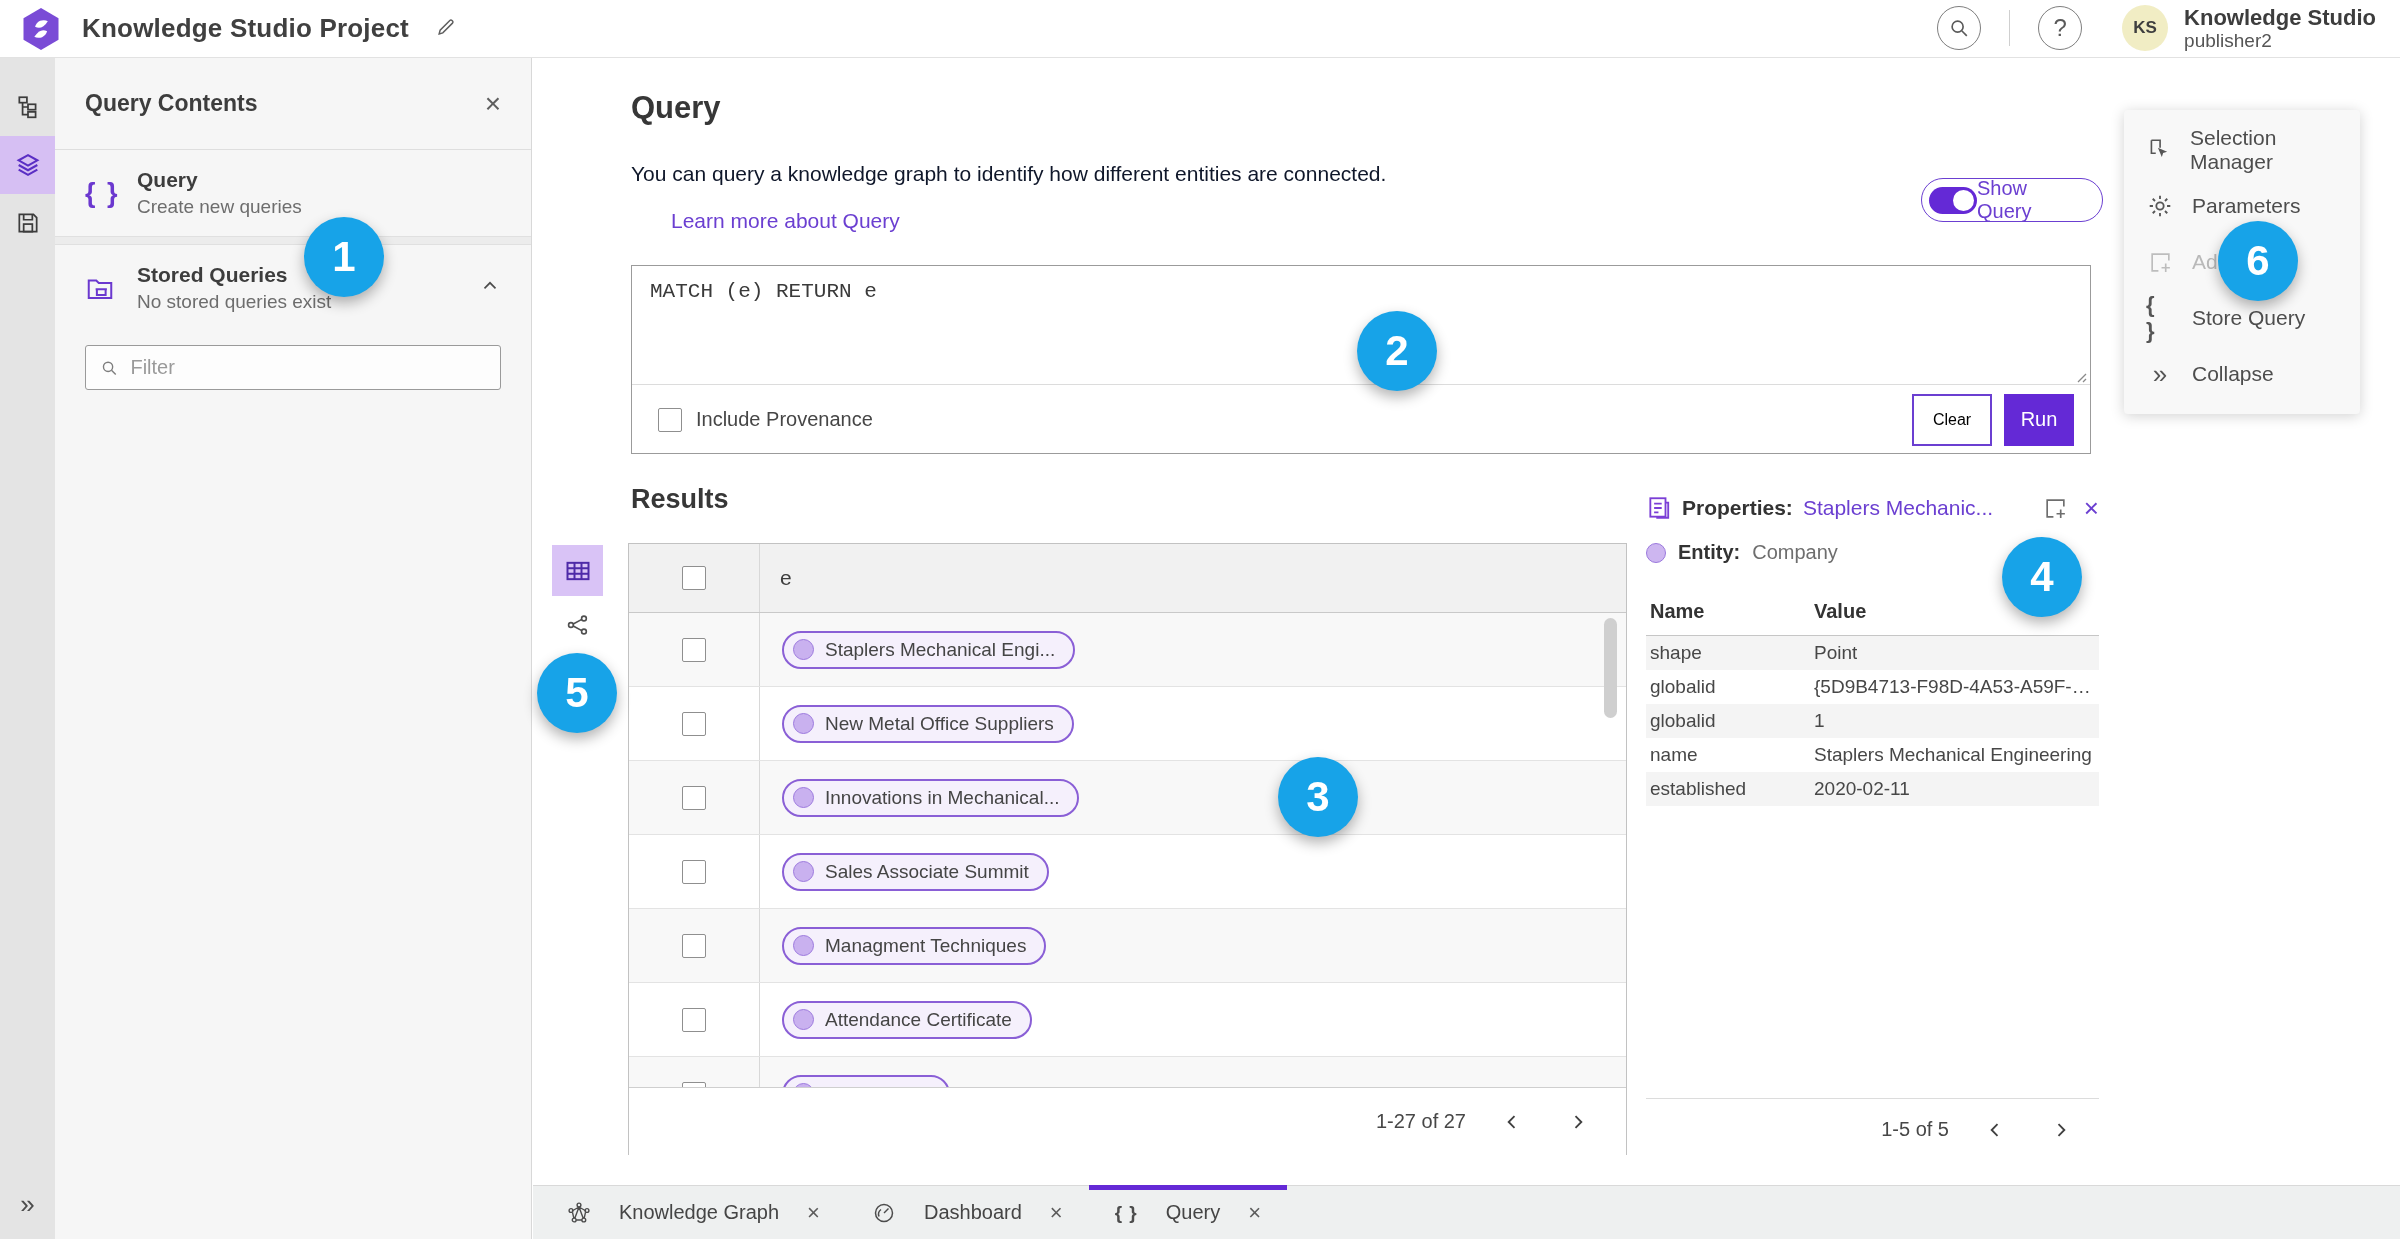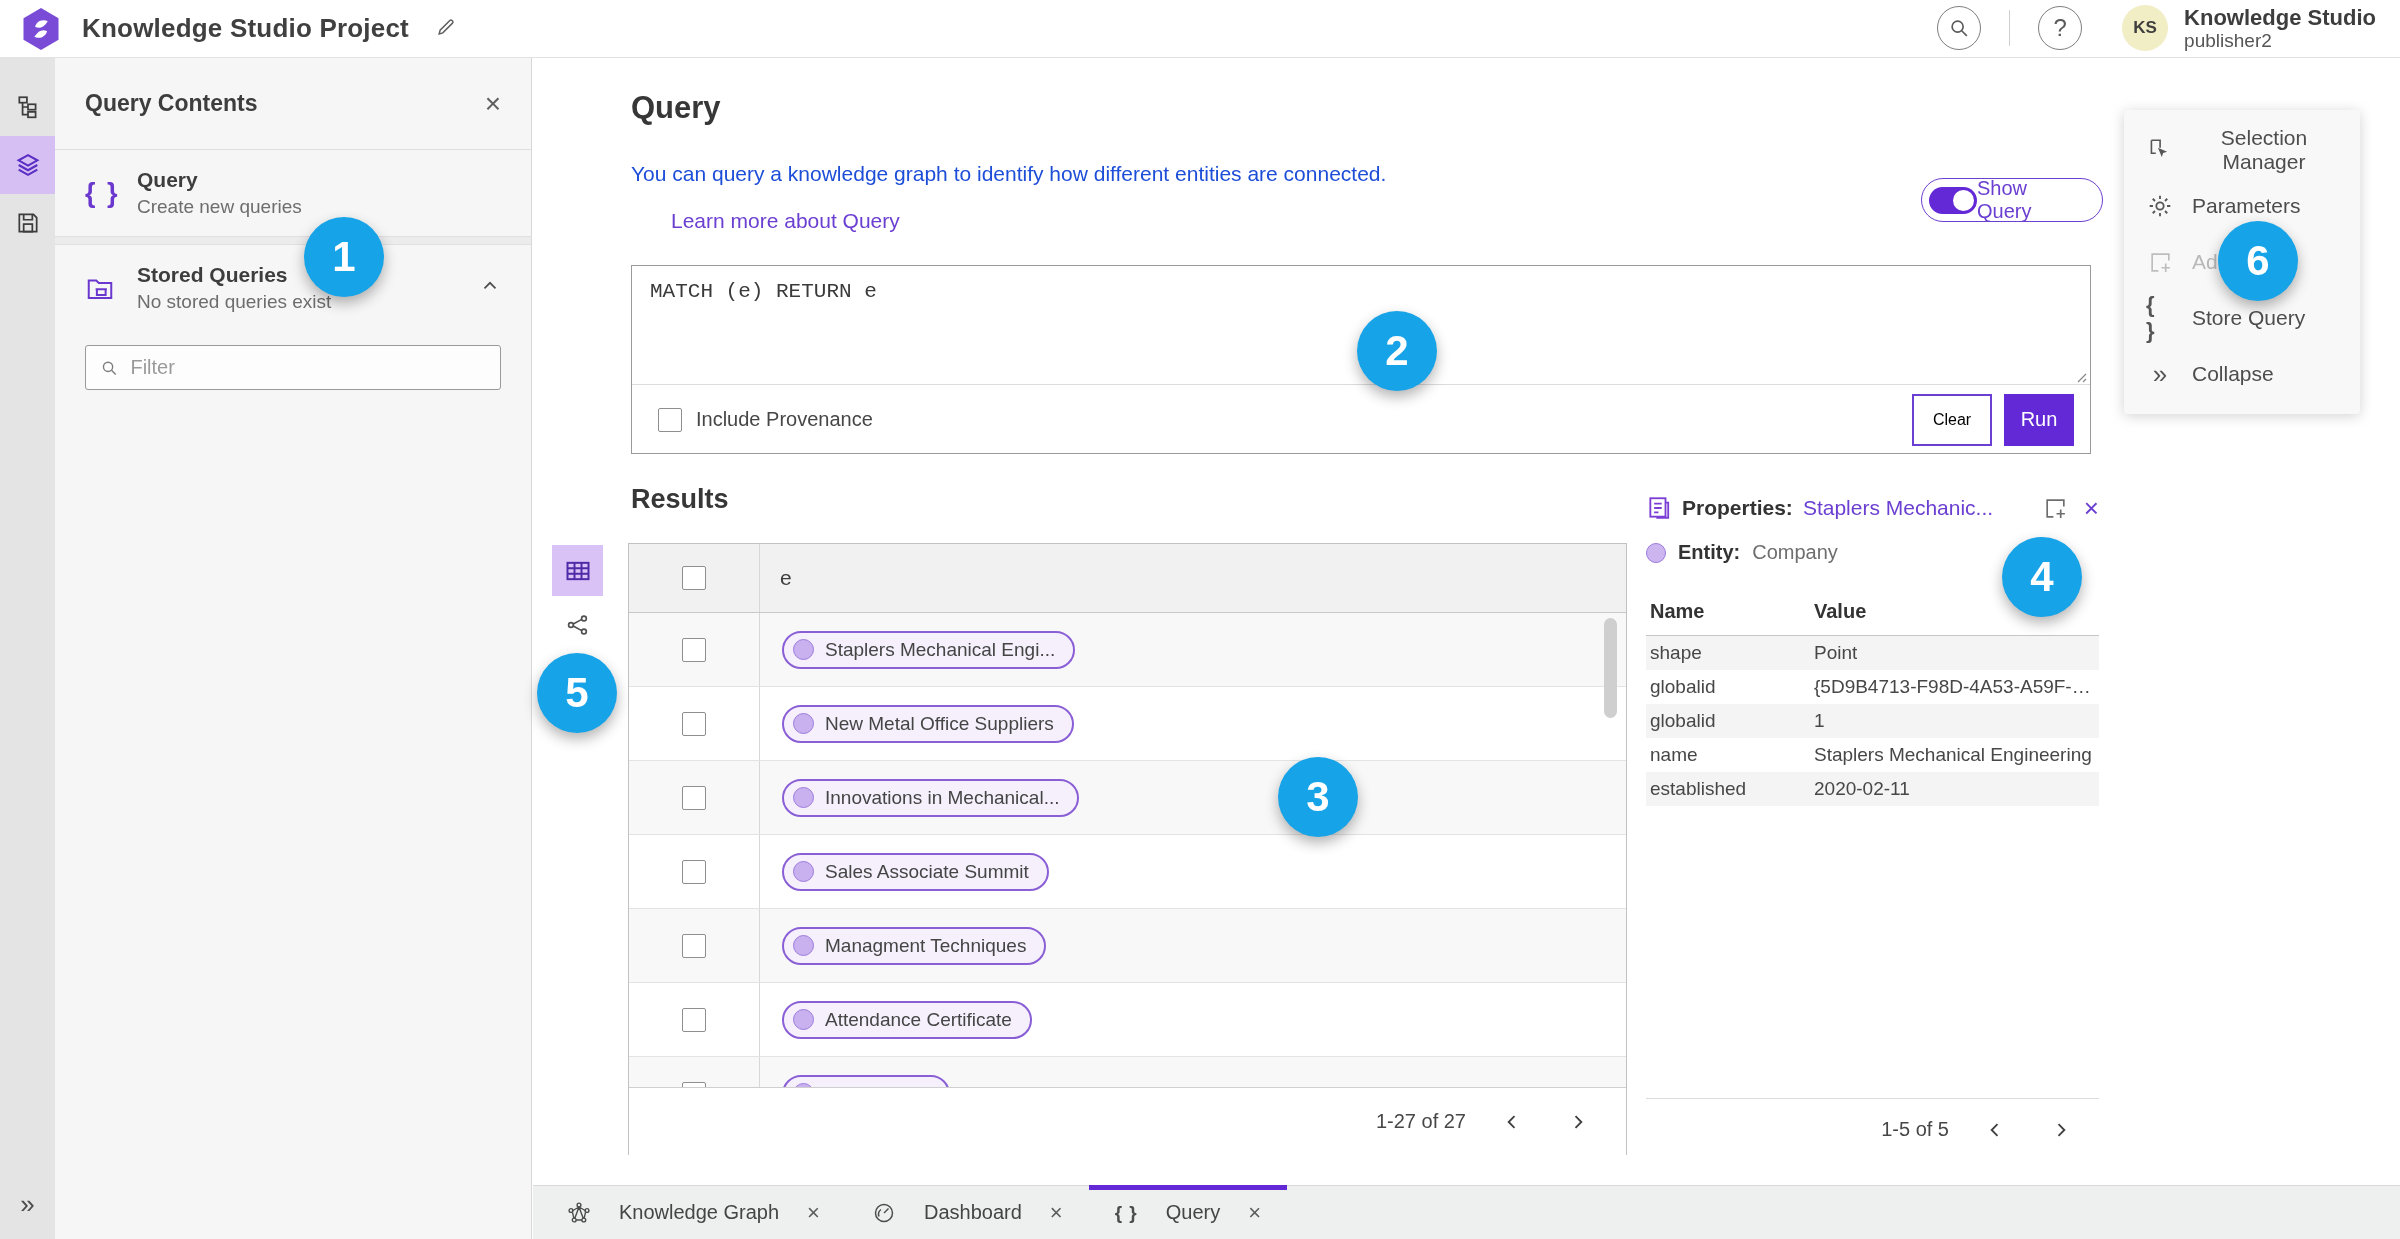--- a/index.html
+++ b/index.html
@@ -50,21 +50,21 @@
   .qc-filter-wrap { margin:14px 30px 0 30px; }
   .qc-filter { width:100%; height:45px; border:1px solid #9a9a9a; border-radius:3px; background:#fdfdfd;
                display:flex; align-items:center; padding:0 14px; color:#6f6f6f; }
   .qc-filter input { border:0; outline:0; background:transparent; font-size:20px; margin-left:12px; width:100%;
                      font-family:"Liberation Sans",sans-serif; color:#444; }
   .qc-filter input::placeholder { color:#9a9a9a; }
 
   
   .main { position:absolute; top:58px; left:533px; right:0; bottom:54px; background:#fff; overflow:hidden; z-index:1; }
   .q-title { position:absolute; left:98px; top:32px; font-size:31px; font-weight:700; color:#373737; }
-  .q-desc { position:absolute; left:98px; top:104px; font-size:21px; color:#1d4ed8; }
+  .q-desc { position:absolute; left:98px; top:104px; font-size:21px; color:#0f172a; }
   .q-link { position:absolute; left:98px; top:151px; font-size:21px; color:#6b3fd1; cursor:pointer;margin-left:40px; }
 
   .show-query-pill { position:absolute; left:1388px; top:120px; width:182px; height:44px; border:1.6px solid #6b3fd1;
                      border-radius:23px; display:flex; align-items:center; padding:0 16px 0 7px; 
                      background:#fff; cursor:pointer; }
   .toggle-track { width:48px; height:27px; border-radius:14px; background:#6429d6; position:relative; flex:0 0 auto; }
   .toggle-knob { position:absolute; right:3px; top:3px; width:21px; height:21px; border-radius:50%; background:#fff; }
   .show-query-label { font-size:20px; color:#6b3fd1; }
 
   .query-box { position:absolute; left:98px; top:207px; width:1460px; height:189px; border:1.5px solid #9b9b9b; background:#fff; }
@@ -130,21 +130,21 @@
   .prop-name { width:168px; font-size:19px; color:#474747; padding-left:4px; flex:0 0 auto; }
   .prop-value { font-size:19px; color:#474747; white-space:nowrap; overflow:hidden; text-overflow:ellipsis; }
   .props-footer { position:absolute; left:0; right:0; top:603px; border-top:1px solid #dcdcdc; height:62px;
                   display:flex; align-items:center; justify-content:flex-end; gap:26px; padding-right:18px; }
 
   
   .right-menu { position:absolute; left:1591px; top:52px; width:236px; background:#f8f8f8; border-radius:4px;
                 box-shadow:0 2px 14px rgba(0,0,0,0.18); padding:12px 0; }
   .rm-item { height:56px; display:flex; align-items:center; gap:18px; padding:0 22px; color:#4d4d4d; cursor:pointer; }
   .rm-item .rm-icon { width:28px; display:flex; align-items:center; justify-content:center; color:#565656; }
-  .rm-label { font-size:21px;text-align:center; }
+  .rm-label { font-size:21px; }
   .rm-item.disabled { color:#b9b9b9; cursor:default; }
   .rm-item.disabled .rm-icon { color:#bdbdbd; }
   .rm-braces { font-size:22px; font-weight:700; letter-spacing:2px; color:#565656; }
   .rm-collapse { font-size:26px; color:#565656; line-height:1; }
 
   
   .ann { position:absolute; width:80px; height:80px; border-radius:50%; background:#17a3e8;
          display:flex; align-items:center; justify-content:center; color:#fff; font-size:42px; font-weight:700;
          box-shadow:0 6px 14px rgba(0,0,0,0.3); z-index:20; }
   .ann-1 { left:304px; top:217px; }

